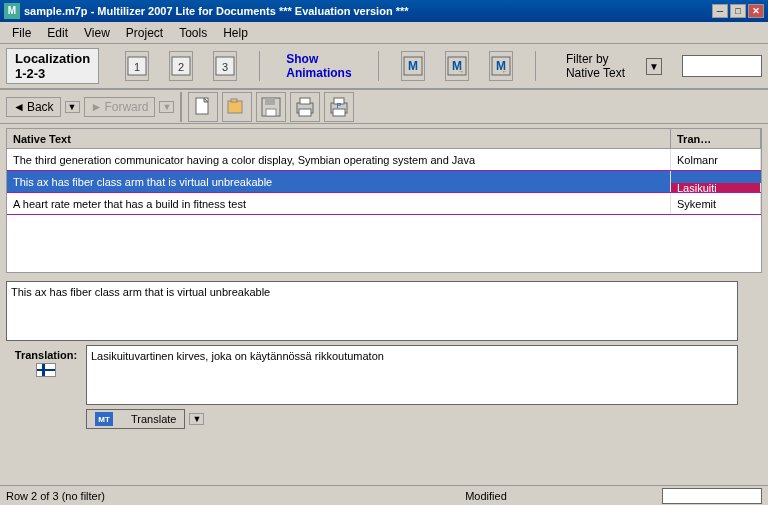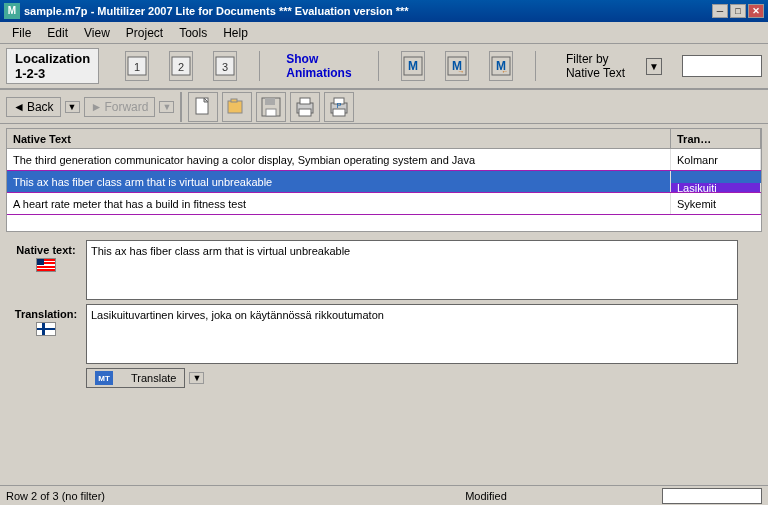--- a/index.html
+++ b/index.html
@@ -116,21 +116,21 @@
       cursor: pointer;
       font-size: 12px;
     }
     .nav-dropdown { font-size: 9px; padding: 0 2px; border: 1px solid #999; background: #d4d0c8; cursor: pointer; }
 
     
     #table-container {
       background: white;
       border: 1px solid #999;
       margin: 4px 6px;
-      height: 104px;
+      height: 145px;
       overflow: hidden;
     }
     #table-header {
       display: flex;
       background: #d4d0c8;
       border-bottom: 1px solid #999;
       height: 20px;
     }
     .th {
       padding: 2px 6px;
@@ -404,36 +404,32 @@
       <div class="th th-tran">Tran…</div>
     </div>
 
     <div class="table-row">
       <div class="td td-native">The third generation communicator having a color display, Symbian operating system and Java</div>
       <div class="td td-tran">Kolmanr</div>
     </div>
 
     <div class="table-row selected">
       <div class="td td-native">This ax has fiber class arm that is virtual unbreakable</div>
-      <div class="td td-tran" style="background:#6d28d9;color:white;margin-top:12px;">Lasikuiti</div>
+      <div class="td td-tran" style="background:#be185d;color:white;margin-top:12px;">Lasikuiti</div>
     </div>
 
     <div class="table-row">
       <div class="td td-native">A heart rate meter that has a build in fitness test</div>
       <div class="td td-tran">Sykemit</div>
     </div>
   </div>
 
   <div id="bottom-panel" style="position:relative;">
 
     <div class="field-row">
-      <div class="field-label">
-        <span>Native text:</span>
-        <span class="flag flag-us"></span>
-      </div>
       <textarea class="field-textarea" style="margin-right: 24px;">This ax has fiber class arm that is virtual unbreakable</textarea>
     </div>
 
     <div class="field-row">
       <div class="field-label">
         <span>Translation:</span>
         <span class="flag flag-fi"></span>
       </div>
       <textarea class="field-textarea" style="margin-right: 24px;">Lasikuituvartinen kirves, joka on käytännössä rikkoutumaton</textarea>
     </div>

